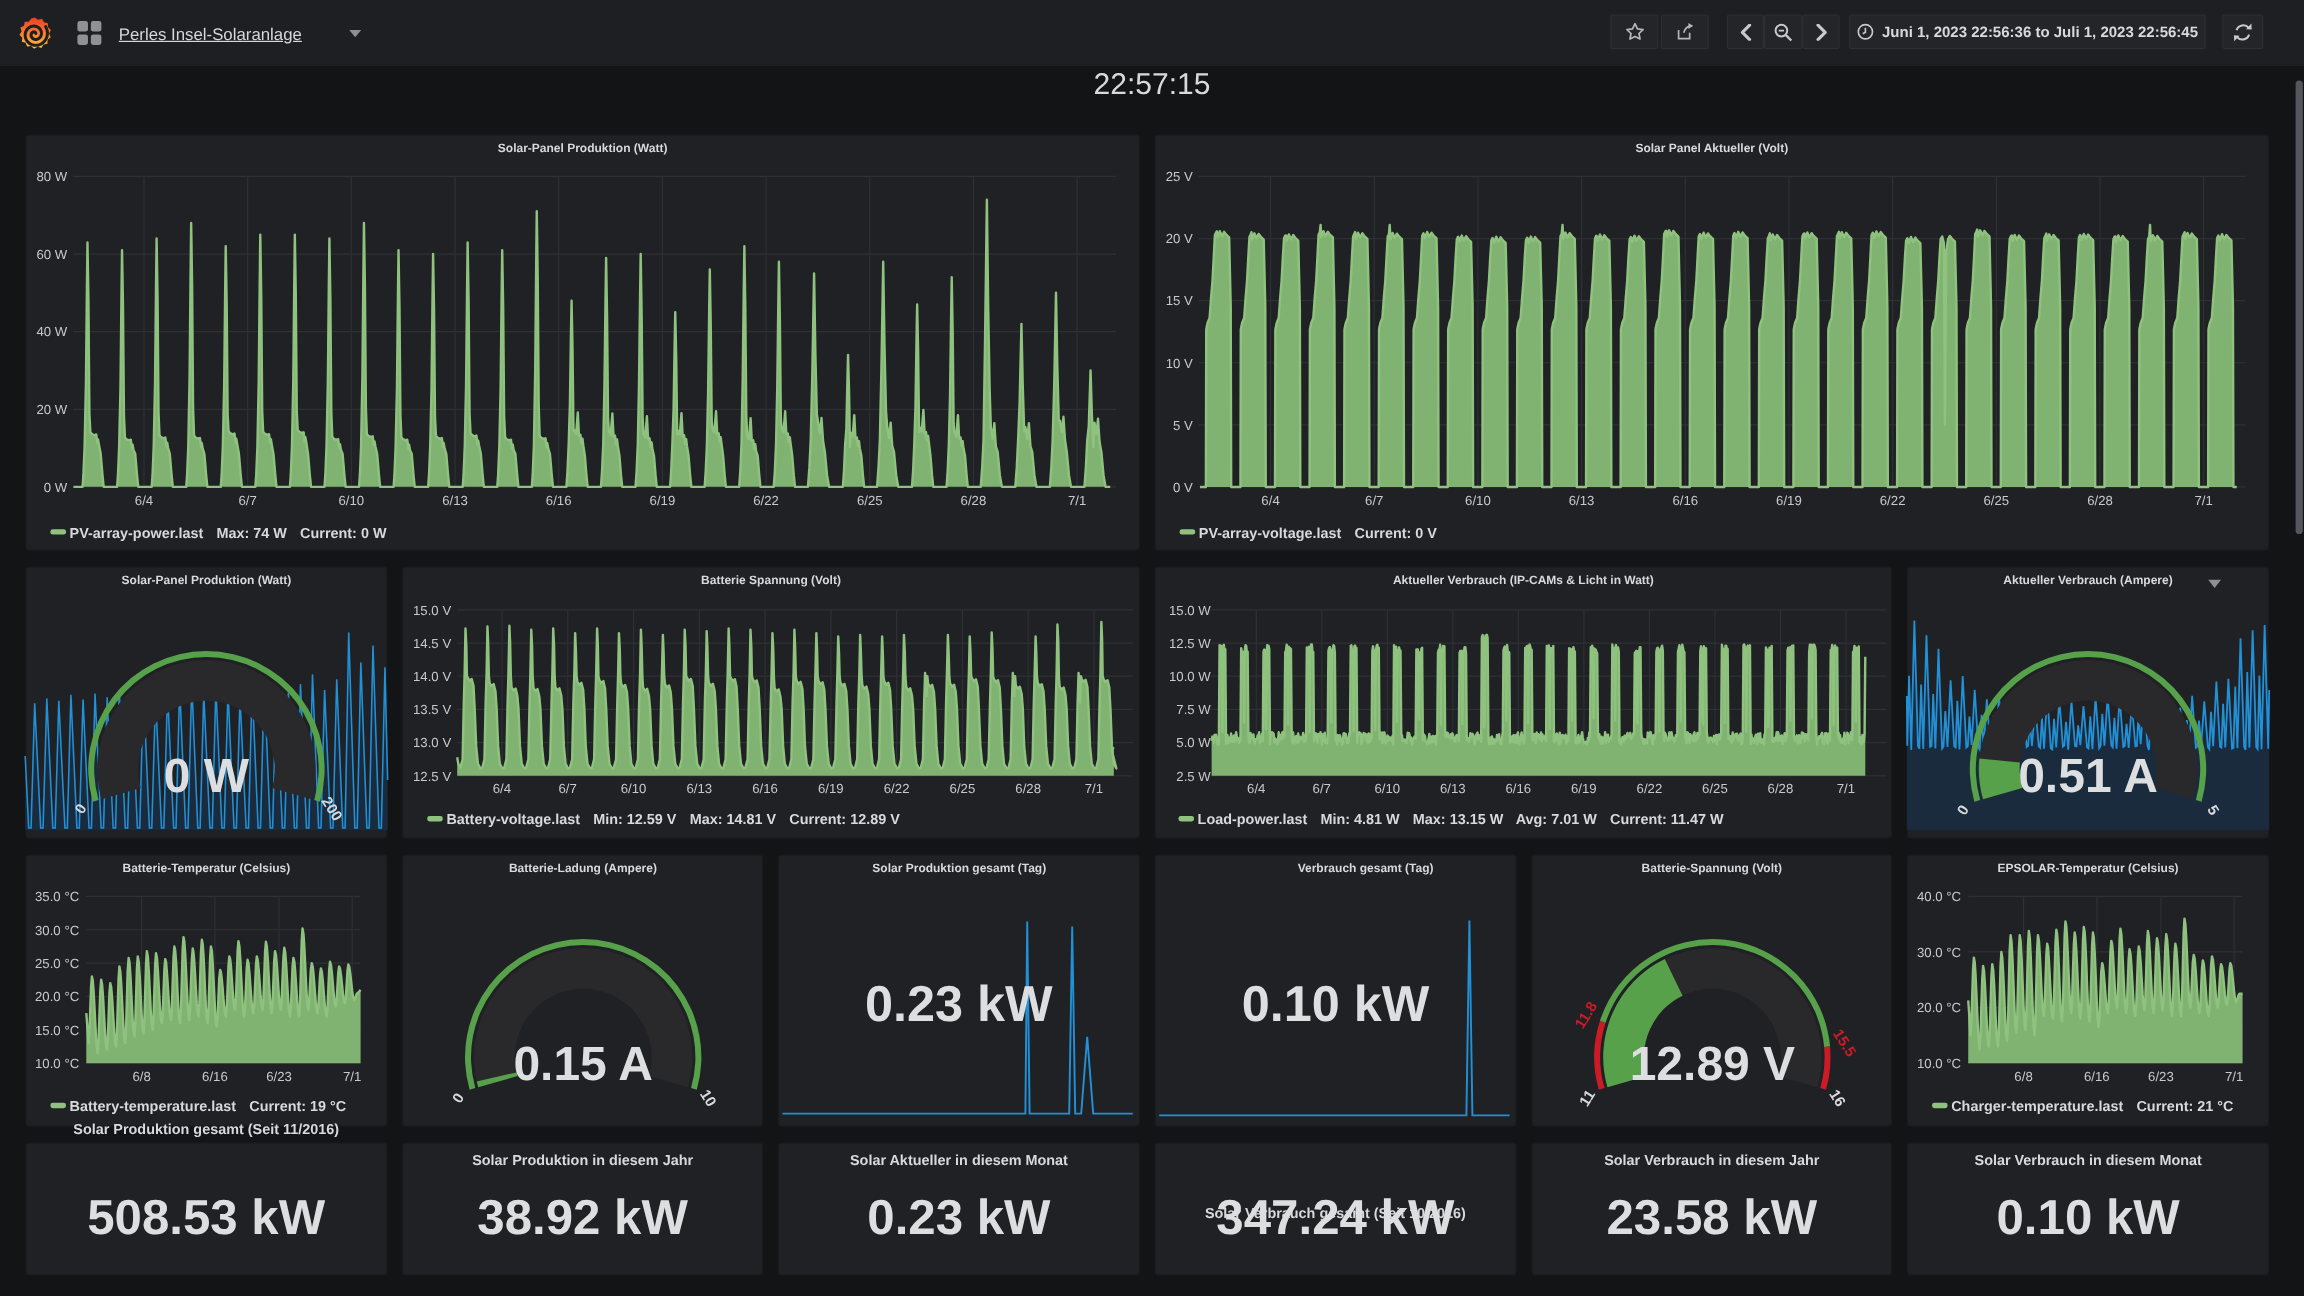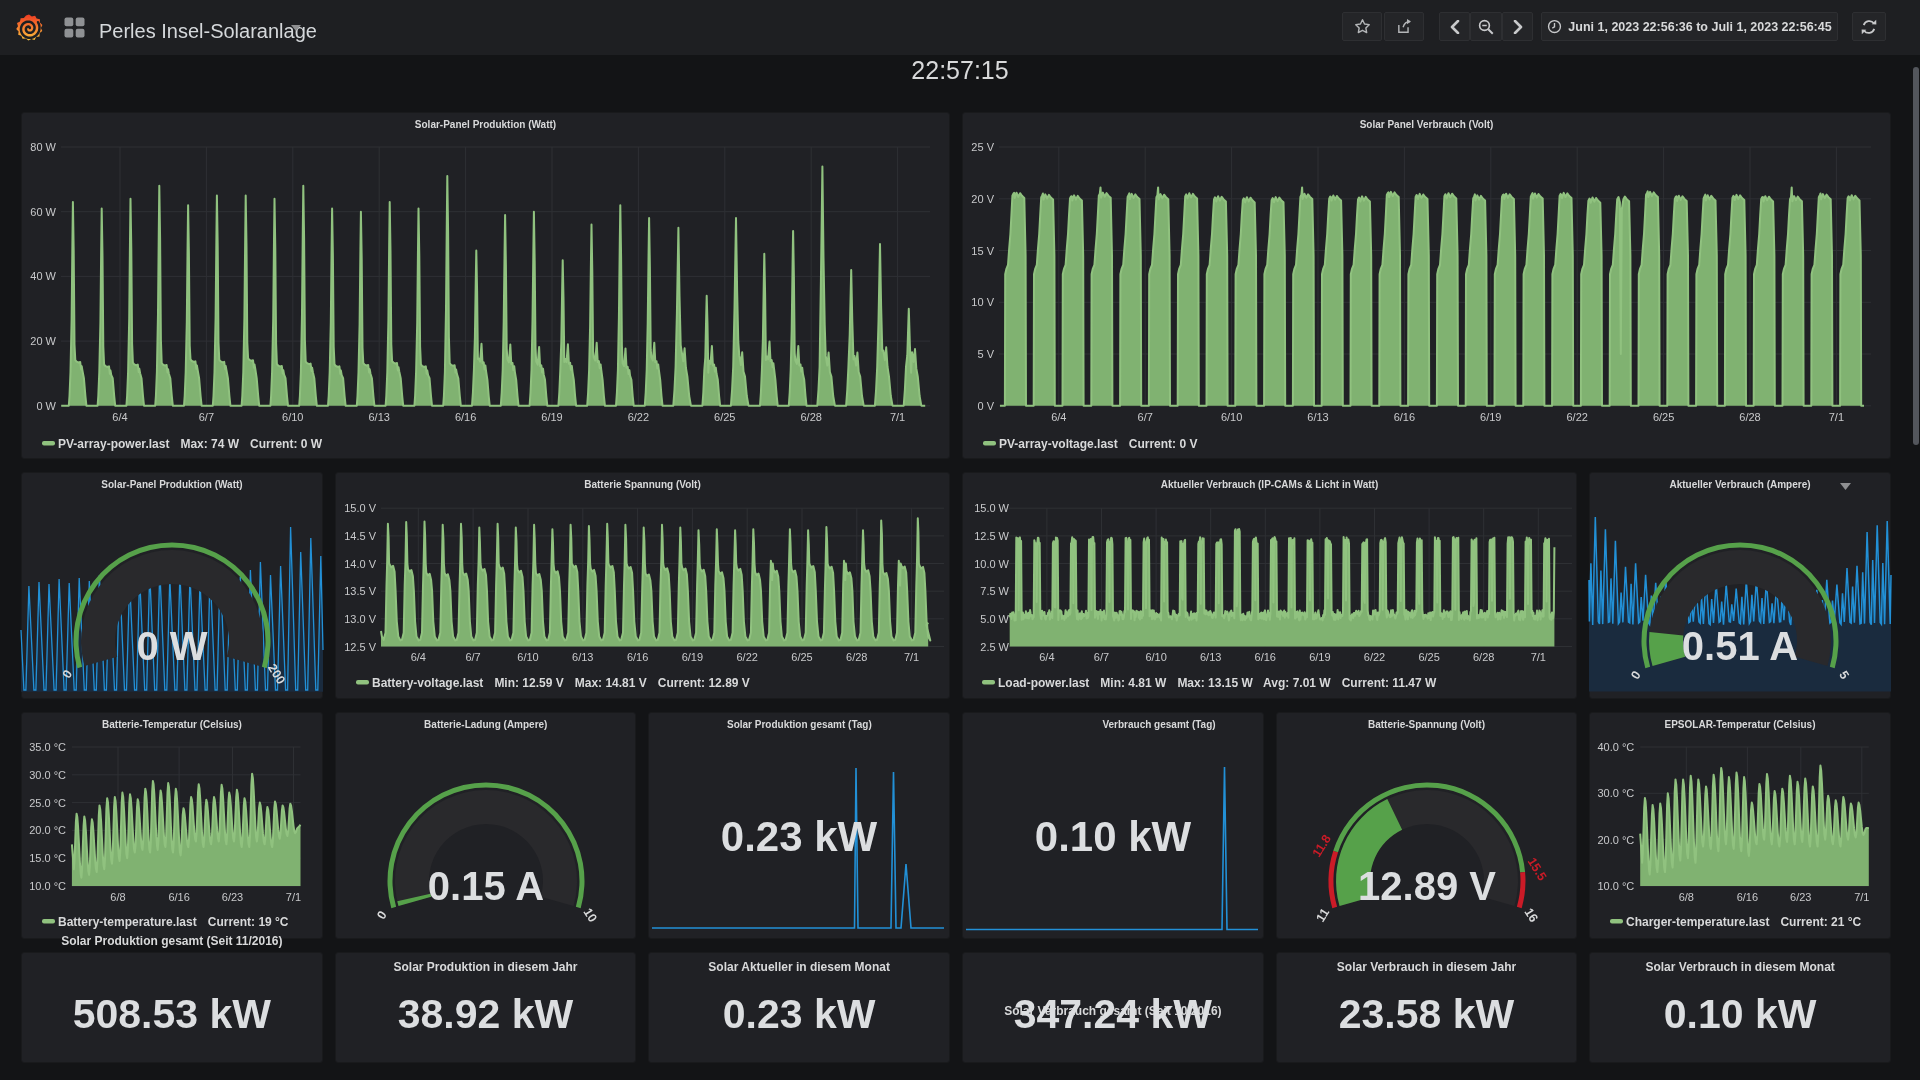--- a/index.html
+++ b/index.html
@@ -1,17 +1,17 @@
 <!DOCTYPE html>
 <html><head><meta charset="utf-8"><style>
 * { margin:0; padding:0; box-sizing:border-box; }
 body { width:1920px; height:1080px; background:#131416; overflow:hidden;
        font-family:"Liberation Sans", sans-serif; position:relative; }
 .nav { position:absolute; left:0; top:0; width:1920px; height:55px; background:#1e1f22; }
-.dtitle { position:absolute; left:99px; top:20px; font-size:20px; color:#d5d8db; }
+.dtitle { position:absolute; left:99px; top:20px; font-size:14px; color:#d5d8db;text-decoration:underline; }
 .nbtn { position:absolute; top:12px; height:29px; background:#242528; border:1px solid #2e2f32;
         border-radius:2px; display:flex; align-items:center; justify-content:center; }
 .trtext { font-size:12.5px; font-weight:bold; color:#d8d9da; white-space:nowrap; }
 .clock { position:absolute; left:0; top:56px; width:1920px; text-align:center;
          font-size:25px; color:#d8d9da; }
 .panel { position:absolute; background:#202125; border-radius:3px; border:1px solid #191a1c; }
 .ptitle { position:absolute; text-align:center; font-size:10px; font-weight:bold; color:#d8d9da; }
 .ptitle.s { font-size:12px; }
 .sbar { position:absolute; left:1913px; top:67px; width:6px; height:378px;
         background:#53565c; border-radius:3px; }
@@ -95,29 +95,29 @@
 <div class="panel" style="left:962px;top:712px;width:301.7px;height:227px"></div>
 <div class="panel" style="left:1275.7px;top:712px;width:301.7px;height:227px"></div>
 <div class="panel" style="left:1589.3px;top:712px;width:301.7px;height:227px"></div>
 <div class="panel" style="left:21px;top:952px;width:301.7px;height:111px"></div>
 <div class="panel" style="left:334.7px;top:952px;width:301.7px;height:111px"></div>
 <div class="panel" style="left:648.3px;top:952px;width:301.7px;height:111px"></div>
 <div class="panel" style="left:962px;top:952px;width:301.7px;height:111px"></div>
 <div class="panel" style="left:1275.7px;top:952px;width:301.7px;height:111px"></div>
 <div class="panel" style="left:1589.3px;top:952px;width:301.7px;height:111px"></div>
 <div class="ptitle" style="left:195.5px;top:119px;width:580px">Solar-Panel Produktion (Watt)</div>
-<div class="ptitle" style="left:1136.5px;top:119px;width:580px">Solar Panel Verbrauch (Volt)</div>
+<div class="ptitle" style="left:1136.5px;top:119px;width:580px">Solar Panel Aktueller (Volt)</div>
 <div class="ptitle" style="left:-118px;top:479px;width:580px">Solar-Panel Produktion (Watt)</div>
 <div class="ptitle" style="left:352.5px;top:479px;width:580px">Batterie Spannung (Volt)</div>
 <div class="ptitle" style="left:979.5px;top:479px;width:580px">Aktueller Verbrauch (IP-CAMs &amp; Licht in Watt)</div>
 <div class="ptitle" style="left:1450px;top:479px;width:580px">Aktueller Verbrauch (Ampere)</div>
 <div class="ptitle" style="left:-118px;top:719px;width:580px">Batterie-Temperatur (Celsius)</div>
 <div class="ptitle" style="left:195.8px;top:719px;width:580px">Batterie-Ladung (Ampere)</div>
 <div class="ptitle" style="left:509.4px;top:719px;width:580px">Solar Produktion gesamt (Tag)</div>
-<div class="ptitle" style="left:869px;top:719px;width:580px">Verbrauch gesamt (Tag)</div>
+<div class="ptitle" style="left:848px;top:719px;width:580px">Verbrauch gesamt (Tag)</div>
 <div class="ptitle" style="left:1136.5px;top:719px;width:580px">Batterie-Spannung (Volt)</div>
 <div class="ptitle" style="left:1450px;top:719px;width:580px">EPSOLAR-Temperatur (Celsius)</div>
 <div class="ptitle s" style="left:21px;top:934px;width:301.7px">Solar Produktion gesamt (Seit 11/2016)</div>
 <div class="ptitle s" style="left:334.7px;top:960px;width:301.7px">Solar Produktion in diesem Jahr</div>
 <div class="ptitle s" style="left:648.3px;top:960px;width:301.7px">Solar Aktueller in diesem Monat</div>
 <div class="ptitle s" style="left:962px;top:1004px;width:301.7px">Solar Verbrauch gesamt (Seit 10/2016)</div>
 <div class="ptitle s" style="left:1275.7px;top:960px;width:301.7px">Solar Verbrauch in diesem Jahr</div>
 <div class="ptitle s" style="left:1589.3px;top:960px;width:301.7px">Solar Verbrauch in diesem Monat</div>
 <svg width="11" height="7" style="position:absolute;left:1840px;top:483px" viewBox="0 0 11 7">
     <path d="M0 0 L11 0 L5.5 7 Z" fill="#8e8f91"></path>

